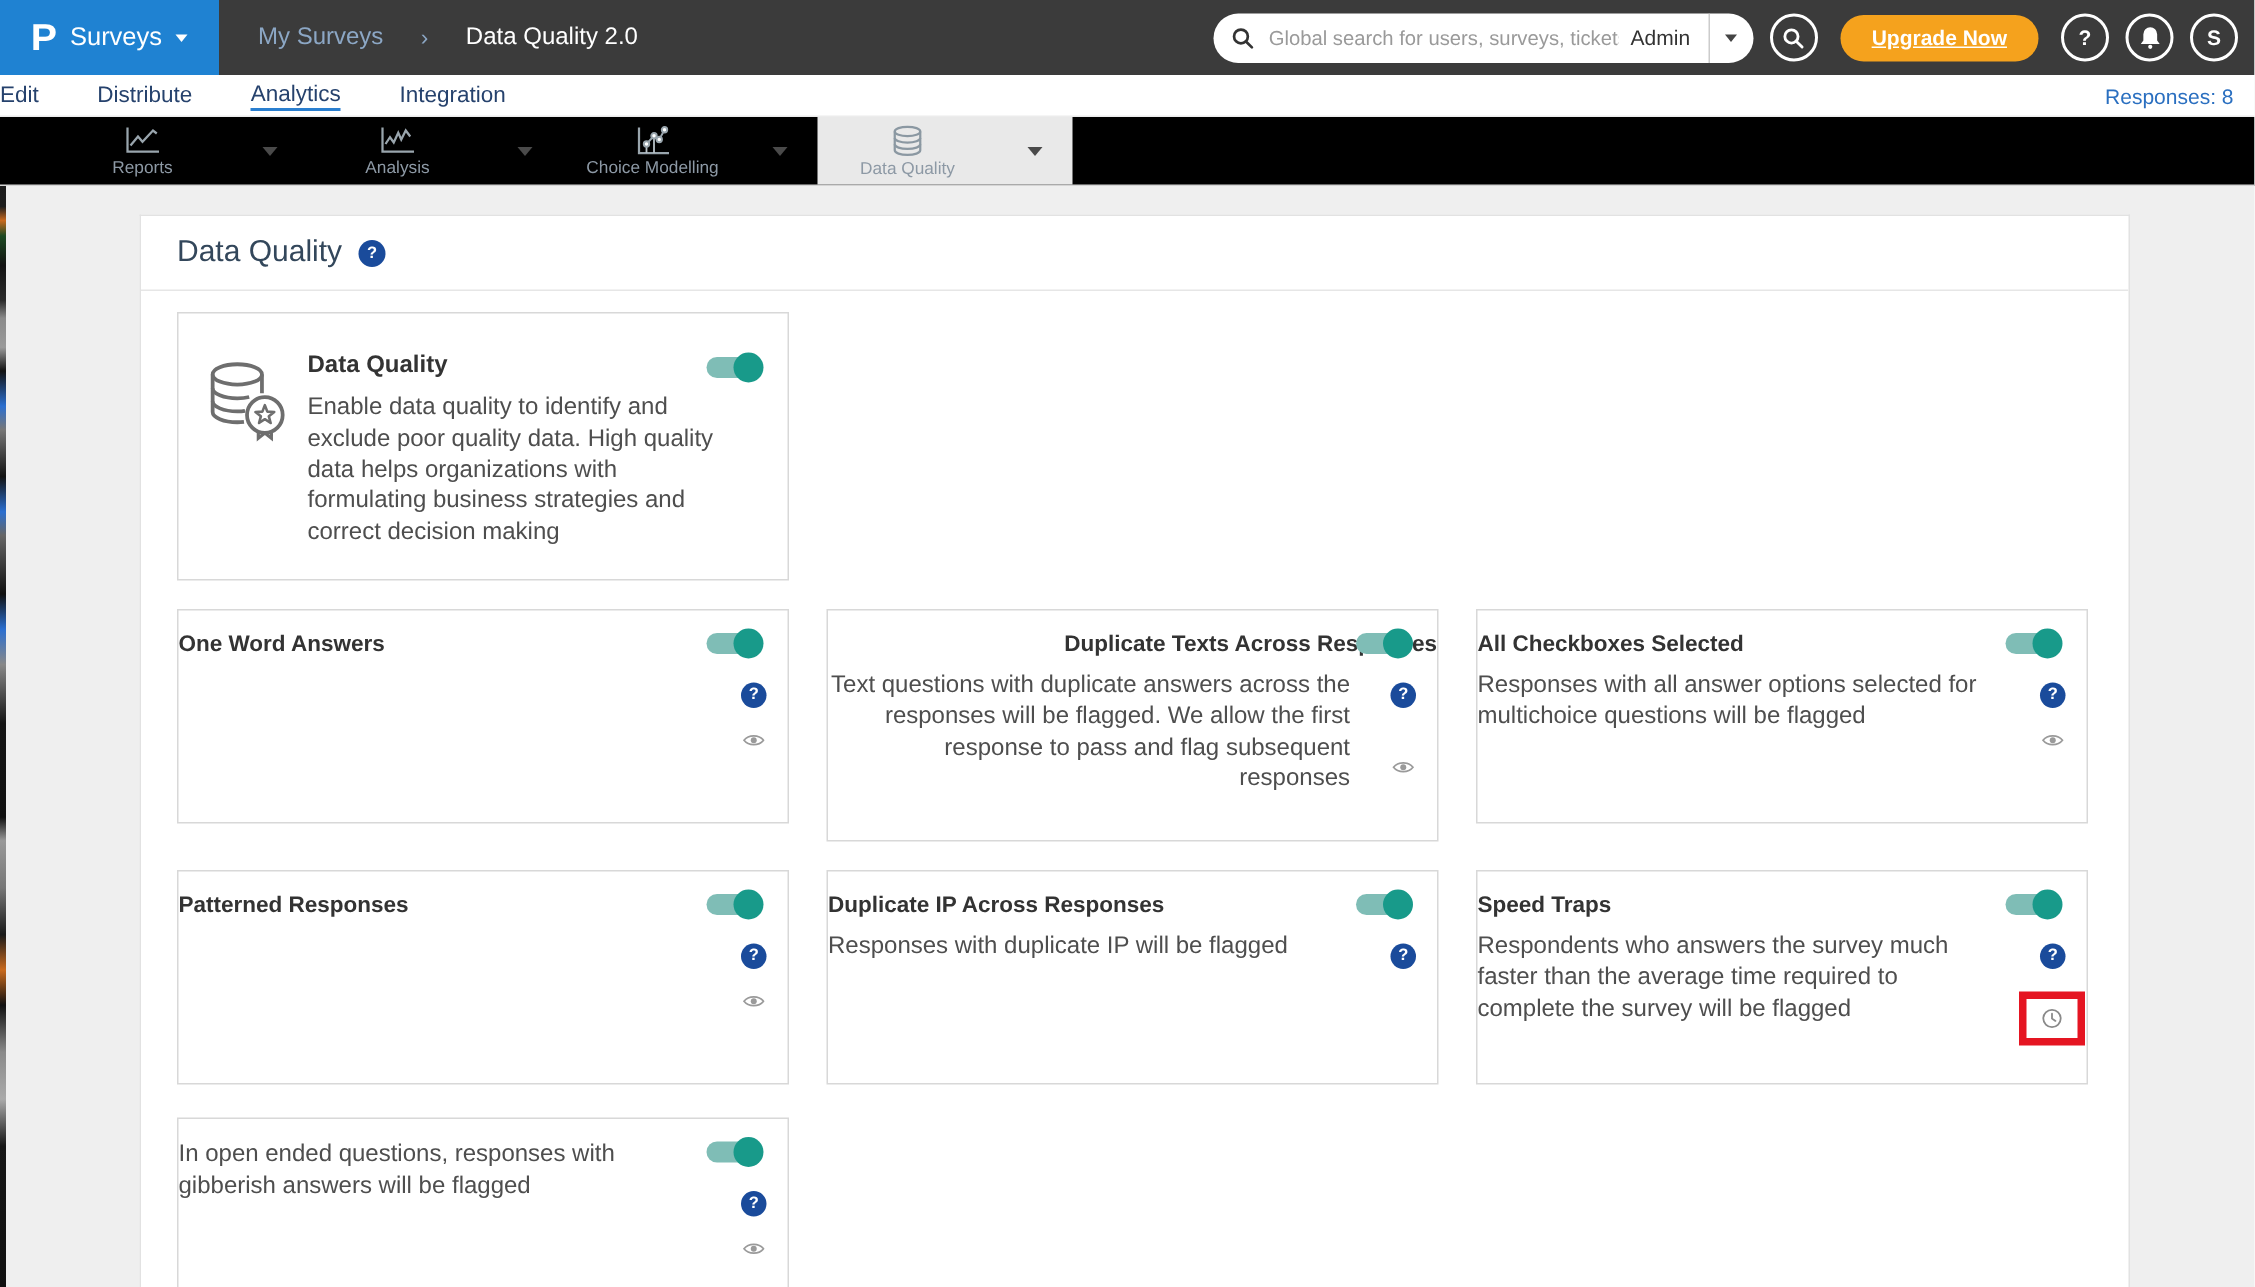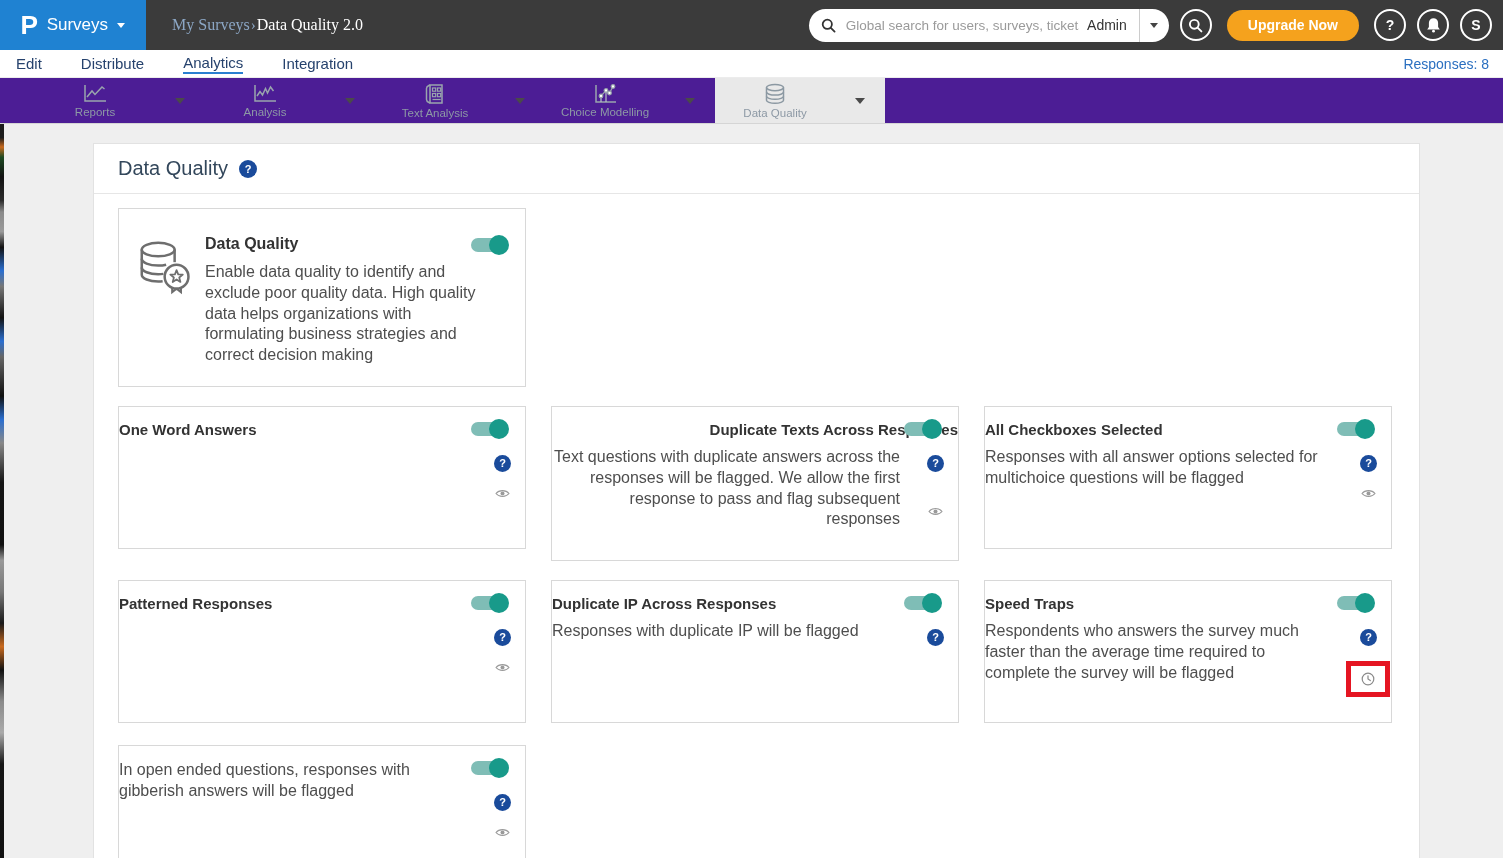--- a/index.html
+++ b/index.html
@@ -21,44 +21,44 @@
   }
 
   
   .topbar { height:50px; background:#3b3b3b; display:flex; align-items:center; position:relative; z-index:60; }
   .logo-block { width:146px; height:50px; background:#1f82d2; display:flex; align-items:center; justify-content:center; gap:9px; cursor:pointer; }
   .logo-p { color:#fff; font-size:25px; font-weight:bold; line-height:1; transform:scaleX(1.05); }
   .product { color:#fff; font-size:17px; }
   .caret-down { width:0; height:0; border-left:4px solid transparent; border-right:4px solid transparent; border-top:5px solid currentColor; display:inline-block; }
   .logo-block .caret-down { color:#fff; }
 
-  .breadcrumb { margin-left:26px; display:flex; align-items:center; gap:1px; font-size:16px;font-family:Liberation Serif, serif; }
+  .breadcrumb { margin-left:26px; display:flex; align-items:center; gap:25px; font-size:16px; }
   .bc-parent { color:#8ca7c5; cursor:pointer; }
   .bc-sep { color:#8ca7c5; font-size:15px; }
   .bc-current { color:#ffffff; }
 
   .topbar-right { margin-left:auto; display:flex; align-items:center; gap:11px; padding-right:11px; }
   .search-pill { width:360px; height:33px; background:#fff; border-radius:17px; display:flex; align-items:center; overflow:hidden; }
   .search-pill .mag { margin:0 8px 0 12px; display:flex; }
   .search-input { border:none; outline:none; flex:1; min-width:0; font-size:13.5px; color:#333; font-family:"Liberation Sans",sans-serif; background:transparent; }
   .search-input::placeholder { color:#9a9a9a; }
   .scope { font-size:14px; color:#333; padding:0 12px 0 6px; white-space:nowrap; }
   .pill-caret { border-left:1px solid #ccc; align-self:stretch; width:30px; display:flex; align-items:center; justify-content:center; color:#444; cursor:pointer; }
 
   .circle-btn { width:32px; height:32px; border:2px solid #fff; border-radius:50%; display:flex; align-items:center; justify-content:center; color:#fff; font-size:14px; font-weight:bold; cursor:pointer; flex:none; }
-  .upgrade-btn { background:#f5a21d; color:#fff; font-weight:bold; font-size:14px; height:31px; padding:12px 21px; border-radius:16px; display:flex; align-items:center; cursor:pointer; white-space:nowrap; margin:0 4px; }
-
-  
-  .tabrow { height:28px; background:#fff; display:flex; align-items:center; padding-left:16px; border-bottom:1px solid #ececec; position:relative; z-index:55; }
+  .upgrade-btn { background:#f5a21d; color:#fff; font-weight:bold; font-size:14px; height:31px; padding:12px 21px; border-radius:16px; display:flex; align-items:center; cursor:pointer; white-space:nowrap; margin:0 4px;text-decoration:underline; }
+
+  
+  .tabrow { height:28px; background:#fff; display:flex; align-items:center; border-bottom:1px solid #ececec; position:relative; z-index:55; }
   .tab { font-size:15px; color:#26426d; margin-right:39px; cursor:pointer; padding-bottom:1px; }
   .tab.active { border-bottom:2px solid #2a7fd0; }
   .responses { margin-left:auto; color:#2a6fc0; font-size:14px; padding-right:14px; }
 
   
-  .toolbar { height:46px; background:#4c1d95; border-bottom:1px solid #d5d5d5; display:flex; padding-left:35px; position:relative; z-index:55; }
+  .toolbar { height:46px; background:#000000; border-bottom:1px solid #d5d5d5; display:flex; padding-left:35px; position:relative; z-index:55; }
   .tool-group { width:170px; display:flex; height:100%; }
   .tool-group.active { background:#e9e9e9; }
   .tool-main { flex:1; display:flex; flex-direction:column; align-items:center; justify-content:center; gap:2px; cursor:pointer; }
   .tool-label { font-size:11.5px; color:#8d99a5; white-space:nowrap; }
   .tool-caret { width:50px; display:flex; align-items:center; justify-content:center; color:#4a4a4a; cursor:pointer; }
   .tool-caret .caret-down { border-left-width:5px; border-right-width:5px; border-top-width:6px; }
 
   
   .panel { position:absolute; left:93px; top:143px; width:1327px; height:715px; background:#fff; border:1px solid #e2e2e2; border-bottom:none; overflow:hidden; z-index:10; }
   .panel-title-row { height:50px; display:flex; align-items:center; padding-left:24px; border-bottom:1px solid #e6e6e6; }
@@ -163,37 +163,20 @@
         <span class="caret-down"></span>
       </div>
   </div>
   <div class="tool-group">
     <div class="tool-main">
       <svg width="26" height="21" viewBox="0 0 26 21">
           <path d="M3 2 v16 h21" fill="none" stroke="#99a5ad" stroke-width="1.5"></path>
           <polyline points="5,13 8,8.5 10.5,12 13.5,5.5 15.5,10 18.5,4 21.5,8" fill="none" stroke="#99a5ad" stroke-width="1.5"></polyline>
         </svg>
       <span class="tool-label">Analysis</span>
-    </div>
-    <div class="tool-caret">
-        <span class="caret-down"></span>
-      </div>
-  </div>
-  <div class="tool-group">
-    <div class="tool-main">
-      <svg width="24" height="22" viewBox="0 0 24 22">
-          <path d="M7 2 h12 v18 h-12 z" fill="none" stroke="#99a5ad" stroke-width="1.5"></path>
-          <path d="M7 2 c-2 1-3.5 1-3.5 3.5 v11 c0 2.5 1.5 2.5 3.5 3.5" fill="none" stroke="#99a5ad" stroke-width="1.5"></path>
-          <rect x="9.5" y="5" width="3.2" height="3.2" fill="none" stroke="#99a5ad" stroke-width="1.2"></rect>
-          <rect x="14.5" y="5" width="3.2" height="3.2" fill="none" stroke="#99a5ad" stroke-width="1.2"></rect>
-          <rect x="9.5" y="10.5" width="3.2" height="3.2" fill="none" stroke="#99a5ad" stroke-width="1.2"></rect>
-          <rect x="14.5" y="10.5" width="3.2" height="3.2" fill="none" stroke="#99a5ad" stroke-width="1.2"></rect>
-          <line x1="9.5" y1="16.5" x2="17.7" y2="16.5" stroke="#99a5ad" stroke-width="1.2"></line>
-        </svg>
-      <span class="tool-label">Text Analysis</span>
     </div>
     <div class="tool-caret">
         <span class="caret-down"></span>
       </div>
   </div>
   <div class="tool-group">
     <div class="tool-main">
       <svg width="26" height="21" viewBox="0 0 26 21">
           <path d="M4 2 v17 h20" fill="none" stroke="#99a5ad" stroke-width="1.5"></path>
           <line x1="9" y1="14.5" x2="9" y2="19" stroke="#b9c2c8" stroke-width="1.2"></line>

